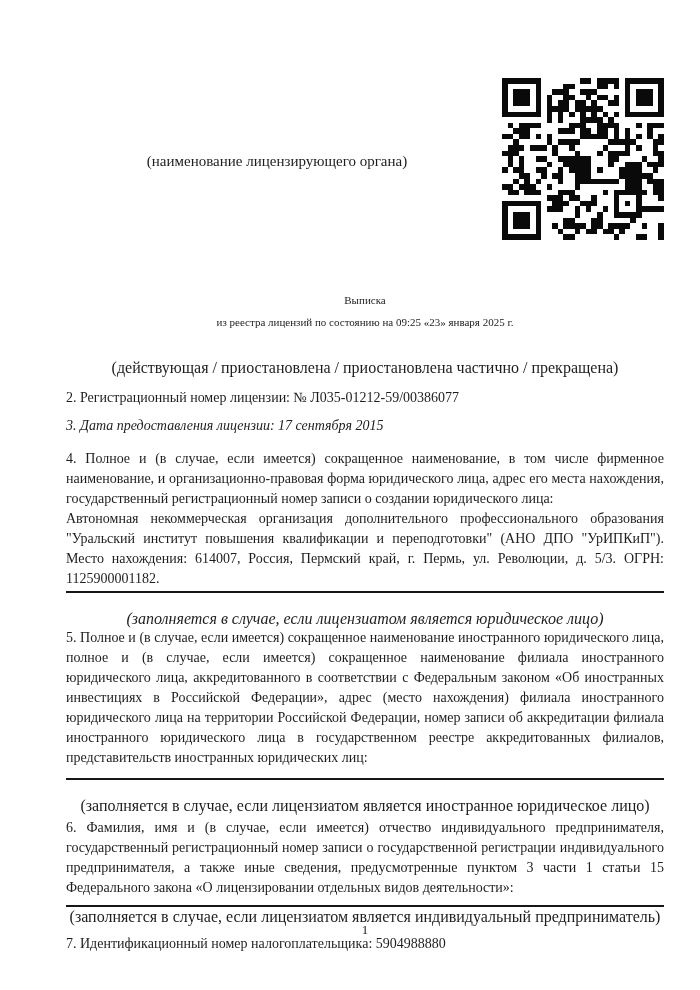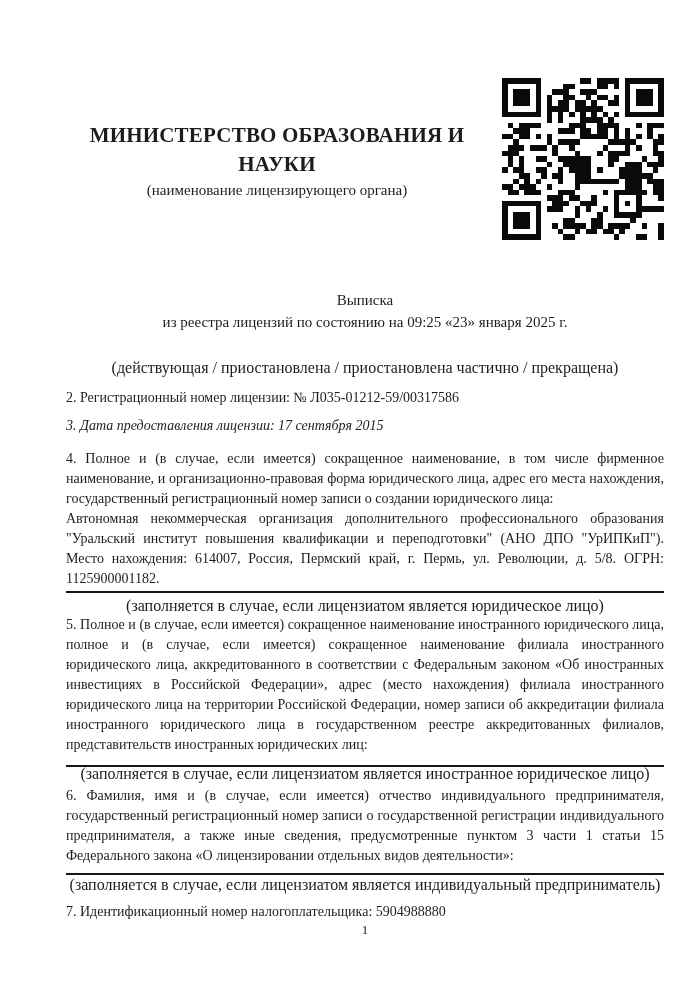--- a/index.html
+++ b/index.html
@@ -12,56 +12,55 @@
     position:absolute; inset:0;
     padding:78px 36px 0 66px;
     box-sizing:border-box;
   }
   .header { display:flex; align-items:center; }
   .ministry { flex:1 1 auto; text-align:center; padding-right:14px; }
   .ministry-name { font-weight:bold; font-size:21px; line-height:29px; letter-spacing:0.2px; }
   .ministry-caption { font-size:15px; line-height:14px; margin-top:4px; }
   .qr { width:162px; height:162px; flex:0 0 auto; shape-rendering:crispEdges; fill:#0a0a0a; background:#fff; }
 
-  .subtitle { margin-top:49px; text-align:center; font-size:15px; line-height:22px; }
+  .subtitle { margin-top:49px; text-align:center; font-size:11px; line-height:22px; }
 
   .item { font-size:14px; line-height:20px; }
   .para { text-align:justify; }
   .small-caption { font-size:16px; line-height:14px; text-align:center; }
   .rule { border-top:2px solid #161616; height:0; }
 
   .i1 { margin-top:28px; }
   .i1 .small-caption { margin-top:2px; }
   .i2 { margin-top:13px; }
   .i3 { margin-top:8px;font-style:italic; }
   .i4 { margin-top:13px; }
   .i4 .rule { margin-top:2px; }
-  .i4 .small-caption { margin-top:6px; }
+  .i4 .small-caption { margin-top:19px;font-style:italic; }
   .i5 { margin-top:2px; }
   .i5 .rule { margin-top:10px; }
-  .i5 .small-caption { margin-top:0; }
+  .i5 .small-caption { margin-top:19px; }
   .i6 { margin-top:5px; }
   .i6 .rule { margin-top:7px; }
   .i6 .small-caption { margin-top:3px; }
   .i7 { margin-top:10px; }
 
   .page-number {
     position:absolute; left:66px; right:36px; top:922px;
     text-align:center; font-size:13px; line-height:16px;
   }
 </style>
 </head>
 <body>
 
 <div class="page">
 
   <div class="header">
     <div class="ministry">
       <div class="ministry-name">
-        <div>МИНИСТЕРСТВО ОБРАЗОВАНИЯ И НАУКИ</div>
       </div>
       <div class="ministry-caption">(наименование лицензирующего органа)</div>
     </div>
     <svg class="qr" id="qr-svg" viewBox="0 0 29 29">
         <rect x="0" y="0" width="1" height="1"></rect>
         <rect x="1" y="0" width="1" height="1"></rect>
         <rect x="2" y="0" width="1" height="1"></rect>
         <rect x="3" y="0" width="1" height="1"></rect>
         <rect x="4" y="0" width="1" height="1"></rect>
         <rect x="5" y="0" width="1" height="1"></rect>
@@ -476,30 +475,30 @@
   <div class="subtitle">
     <div>Выписка</div>
     <div>из реестра лицензий по состоянию на 09:25 «23» января 2025 г.</div>
   </div>
 
   <div class="item i1">
     <div class="small-caption">(действующая / приостановлена / приостановлена частично / прекращена)</div>
   </div>
 
   <div class="item i2">
-    <div class="para">2. Регистрационный номер лицензии: № Л035-01212-59/00317586</div>
+    <div class="para">2. Регистрационный номер лицензии: № Л035-01212-59/00386077</div>
   </div>
 
   <div class="item i3">
     <div class="para">3. Дата предоставления лицензии: 17 сентября 2015</div>
   </div>
 
   <div class="item i4">
     <div class="para">4. Полное и (в случае, если имеется) сокращенное наименование, в том числе фирменное наименование, и организационно-правовая форма юридического лица, адрес его места нахождения, государственный регистрационный номер записи о создании юридического лица:</div>
-    <div class="para">Автономная некоммерческая организация дополнительного профессионального образования "Уральский институт повышения квалификации и переподготовки" (АНО ДПО "УрИПКиП"). Место нахождения: 614007, Россия, Пермский край, г. Пермь, ул. Революции, д. 5/8. ОГРН: 1125900001182.</div>
+    <div class="para">Автономная некоммерческая организация дополнительного профессионального образования "Уральский институт повышения квалификации и переподготовки" (АНО ДПО "УрИПКиП"). Место нахождения: 614007, Россия, Пермский край, г. Пермь, ул. Революции, д. 5/3. ОГРН: 1125900001182.</div>
     <div class="rule"></div>
     <div class="small-caption">(заполняется в случае, если лицензиатом является юридическое лицо)</div>
   </div>
 
   <div class="item i5">
     <div class="para">5. Полное и (в случае, если имеется) сокращенное наименование иностранного юридического лица, полное и (в случае, если имеется) сокращенное наименование филиала иностранного юридического лица, аккредитованного в соответствии с Федеральным законом «Об иностранных инвестициях в Российской Федерации», адрес (место нахождения) филиала иностранного юридического лица на территории Российской Федерации, номер записи об аккредитации филиала иностранного юридического лица в государственном реестре аккредитованных филиалов, представительств иностранных юридических лиц:</div>
     <div class="rule"></div>
     <div class="small-caption">(заполняется в случае, если лицензиатом является иностранное юридическое лицо)</div>
   </div>
 

